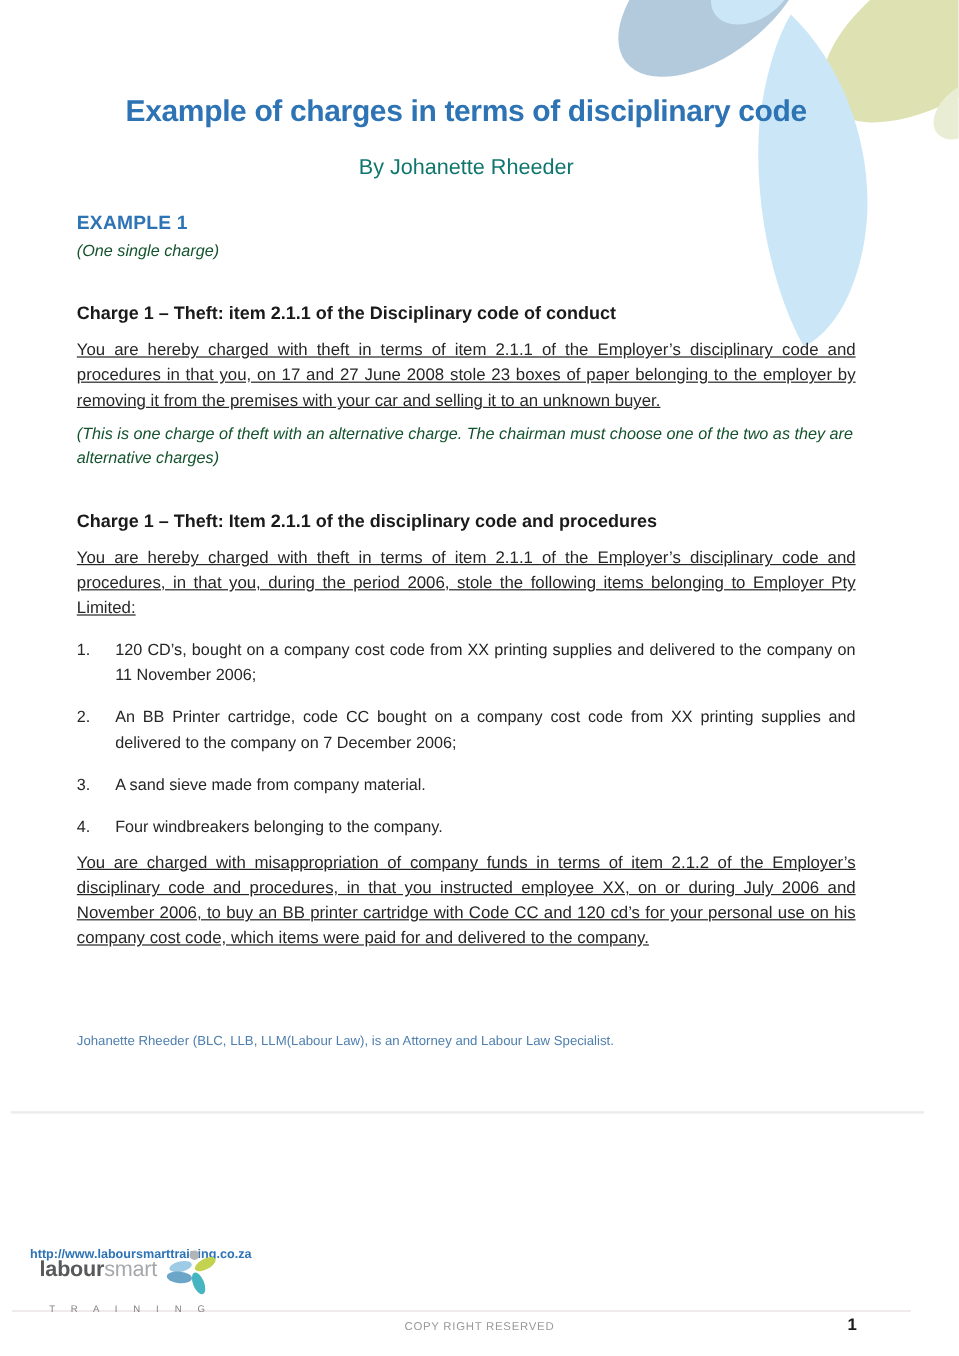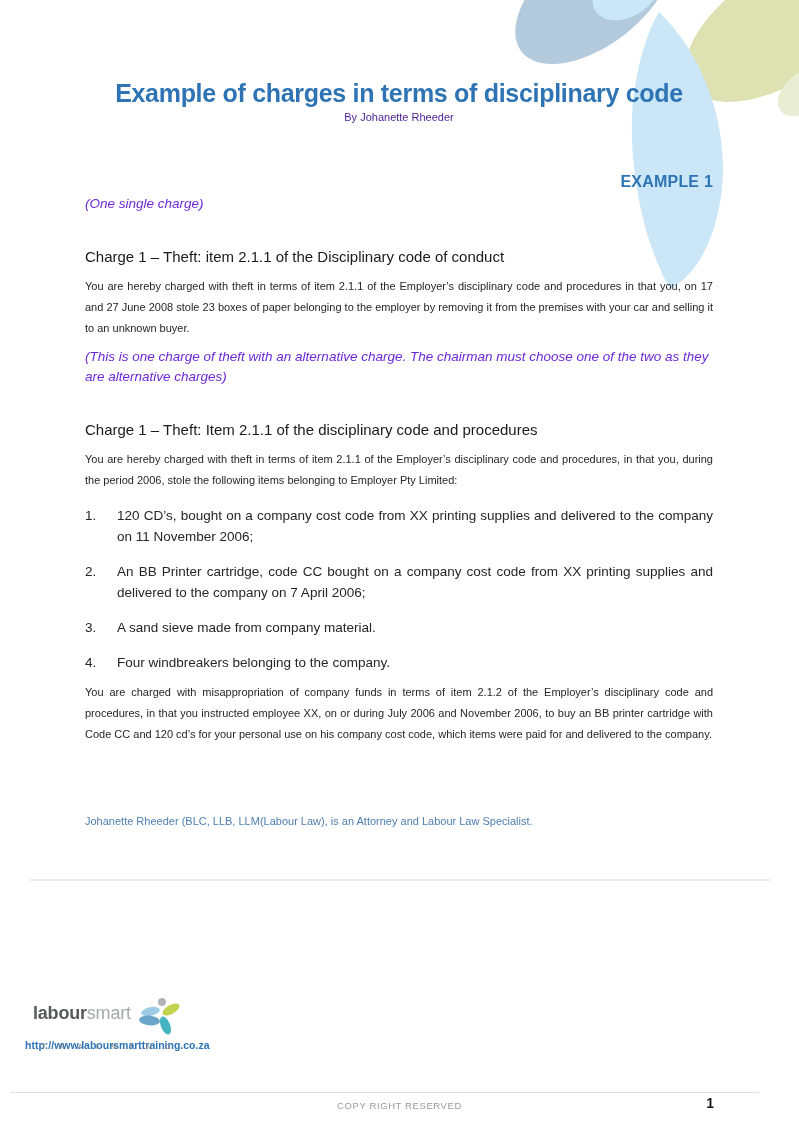--- a/index.html
+++ b/index.html
@@ -22,71 +22,72 @@
     right: 0;
     width: 300px;
     height: 310px;
     z-index: 0;
     pointer-events: none;
   }
 
   .content {
     position: relative;
     z-index: 1;
-    padding: 78px 86px 0 85px;
+    padding: 78px 86px 0 64px;
   }
 
   .doc-title {
     text-align: center;
     color: #2E74B5;
     font-size: 25px;
     font-weight: 600;
     letter-spacing: -0.3px;
     line-height: 1.25;
   }
 
   .byline {
     text-align: center;
-    font-size: 11px;
-    color: #4c1d95;
-    margin-top: 2px;
+    font-size: 18px;
+    color: #0f766e;
+    margin-top: 20px;
   }
 
   .example-heading {
     color: #2E74B5;
     font-size: 16px;
     font-weight: bold;
     letter-spacing: 0.2px;
   }
-  .ex1 { margin-top: 50px; text-align: right; }
+  .ex1 { margin-top: 28px; }
   .ex2 { margin-top: 34px; }
 
   .note {
     font-style: italic;
     font-size: 13.5px;
     line-height: 20px;
     margin-top: 3px;
-    color: #6d28d9;
+    color: #14532d;
   }
   .note2 { margin-top: 8px; }
 
   .charge-heading {
     font-size: 15px;
-    font-weight: normal;
+    font-weight: bold;
     color: #1a1a1a;
     line-height: 21px;
     margin-top: 32px;
   }
 
   .body-para {
-    font-size: 11px;
+    font-size: 14px;
     line-height: 21px;
     text-align: justify;
     margin-top: 9px;
     color: #262626;
+    text-decoration: underline;
   }
 
   ol.charge-list {
     list-style: none;
     margin-top: 8px;
   }
   ol.charge-list li {
     display: flex;
     margin-top: 14px;
     font-size: 13.5px;
@@ -109,21 +110,21 @@
   .section-rule {
     border: none;
     border-top: 2px solid #ececec;
     margin: 52px -57px 0 -55px;
   }
 
   
   .footer-logo {
     position: absolute;
     left: 33px;
-    top: 1003px;
+    top: 1047px;
     z-index: 1;
   }
   .logo-line { display: flex; align-items: flex-start; }
   .logo-word { font-size: 18px; line-height: 20px; letter-spacing: -0.2px; }
   .logo-word .w1 { color: #58595b; font-weight: bold; }
   .logo-word .w2 { color: #a6a8ab; font-weight: normal; }
   .logo-training {
     font-size: 8px;
     color: #808285;
     letter-spacing: 5.5px;
@@ -205,21 +206,21 @@
     <div class="charge-heading">Charge 1 – Theft:  Item 2.1.1 of the disciplinary code and procedures</div>
     <p class="body-para">You are hereby charged with theft in terms of item 2.1.1 of the Employer’s disciplinary code and procedures, in that you, during the period 2006, stole the following items belonging to Employer Pty Limited:</p>
 
     <ol class="charge-list">
       <li>
         <span class="li-num">1.</span>
         <span class="li-text">120 CD’s, bought on a company cost code from XX printing supplies and delivered to the company on 11 November 2006;</span>
       </li>
       <li>
         <span class="li-num">2.</span>
-        <span class="li-text">An BB Printer cartridge, code CC bought on a company cost code from XX printing supplies and delivered to the company on 7 April 2006;</span>
+        <span class="li-text">An BB Printer cartridge, code CC bought on a company cost code from XX printing supplies and delivered to the company on 7 December 2006;</span>
       </li>
       <li>
         <span class="li-num">3.</span>
         <span class="li-text">A sand sieve made from company material.</span>
       </li>
       <li>
         <span class="li-num">4.</span>
         <span class="li-text">Four windbreakers belonging to the company.</span>
       </li>
     </ol>

